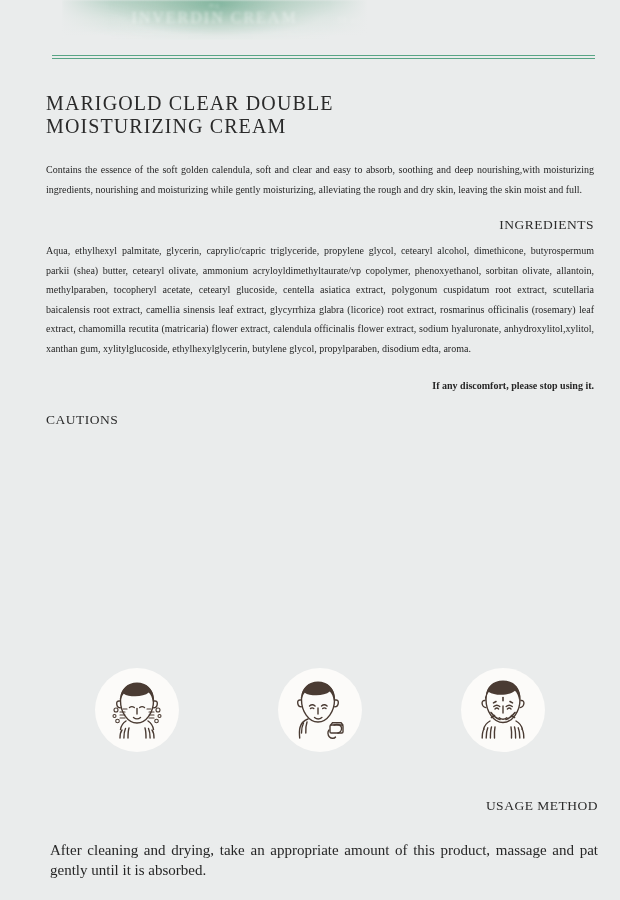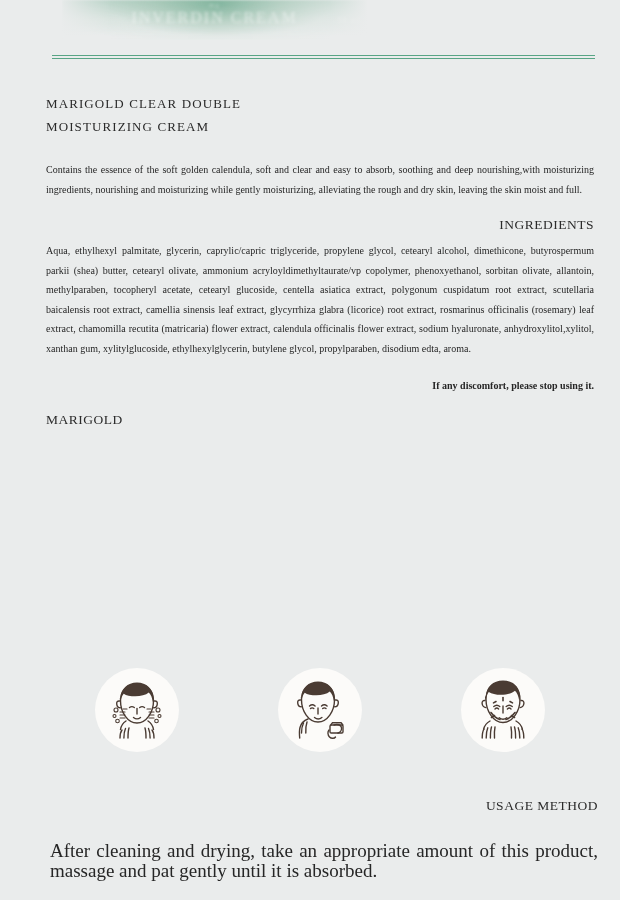--- a/index.html
+++ b/index.html
@@ -92,21 +92,21 @@
 
   
   .page {
     position: absolute;
     left: 46px;
     top: 92px;
     width: 548px;
   }
 
   .product-title {
-    font-size: 13px;
+    font-size: 20px;
     letter-spacing: 1.1px;
     line-height: 23px;
     color: #2a2a2a;
     margin: 0 0 22px 0;
     font-weight: normal;
   }
 
   .section { margin-bottom: 16px; }
 
   .section-heading {
@@ -157,21 +157,21 @@
 
   
   .usage {
     position: absolute;
     left: 46px;
     top: 798px;
     width: 552px;
   }
   .usage .section-heading { margin-bottom: 27px; text-align: right; }
   .usage-text {
-    font-size: 19px;
+    font-size: 15px;
     line-height: 19.5px;
     text-align: justify;
     text-justify: inter-word;
     color: #262626;
     margin: 0;
     padding-left: 4px;
   }
 </style>
 </head>
 <body>
@@ -203,21 +203,21 @@
   <div class="section sec-ingredients">
     <h2 class="section-heading">INGREDIENTS</h2>
     <p class="body-text">Aqua, ethylhexyl palmitate, glycerin, caprylic/capric triglyceride, propylene glycol, cetearyl alcohol, dimethicone, butyrospermum parkii (shea) butter, cetearyl olivate, ammonium acryloyldimethyltaurate/vp copolymer, phenoxyethanol, sorbitan olivate, allantoin, methylparaben, tocopheryl acetate, cetearyl glucoside, centella asiatica extract, polygonum cuspidatum root extract, scutellaria baicalensis root extract, camellia sinensis leaf extract, glycyrrhiza glabra (licorice) root extract, rosmarinus officinalis (rosemary) leaf extract, chamomilla recutita (matricaria) flower extract, calendula officinalis flower extract, sodium hyaluronate, anhydroxylitol,xylitol, xanthan gum, xylitylglucoside, ethylhexylglycerin, butylene glycol, propylparaben, disodium edta, aroma.</p>
   </div>
 
   <div class="section sec-cautions">
     <p class="body-text left">If any discomfort, please stop using it.</p>
   </div>
 
   <div class="section sec-storage">
-    <h2 class="section-heading">MARIGOLD</h2>
+    <h2 class="section-heading">CAUTIONS</h2>
   </div>
 
 </div>
 
 <div class="icon-row">
 
   <div class="icon-circle">
     <svg width="84" height="84" viewBox="0 0 84 84" fill="none" stroke="#4a3b33" stroke-width="1.4" stroke-linecap="round" stroke-linejoin="round">
       <path d="M42 16c-10 0-16.5 7-16.5 17 0 11 7 22 16.5 22s16.5-11 16.5-22c0-10-6.5-17-16.5-17z"></path>
       <path d="M25.5 30c0-9 7-15.5 16.5-15.5S58.5 21 58.5 30c0 1.5-.3 3-.7 4 -.6-4.5-2-7.5-4-9.5 -3 2.5-8 3.8-13.5 3.8 -5 0-9-.8-11.6-2.6 -1.8 2-2.8 5-3.2 8.3 -.4-1-.7-2.5-.7-4z" fill="#4a3b33" stroke="none"></path>

